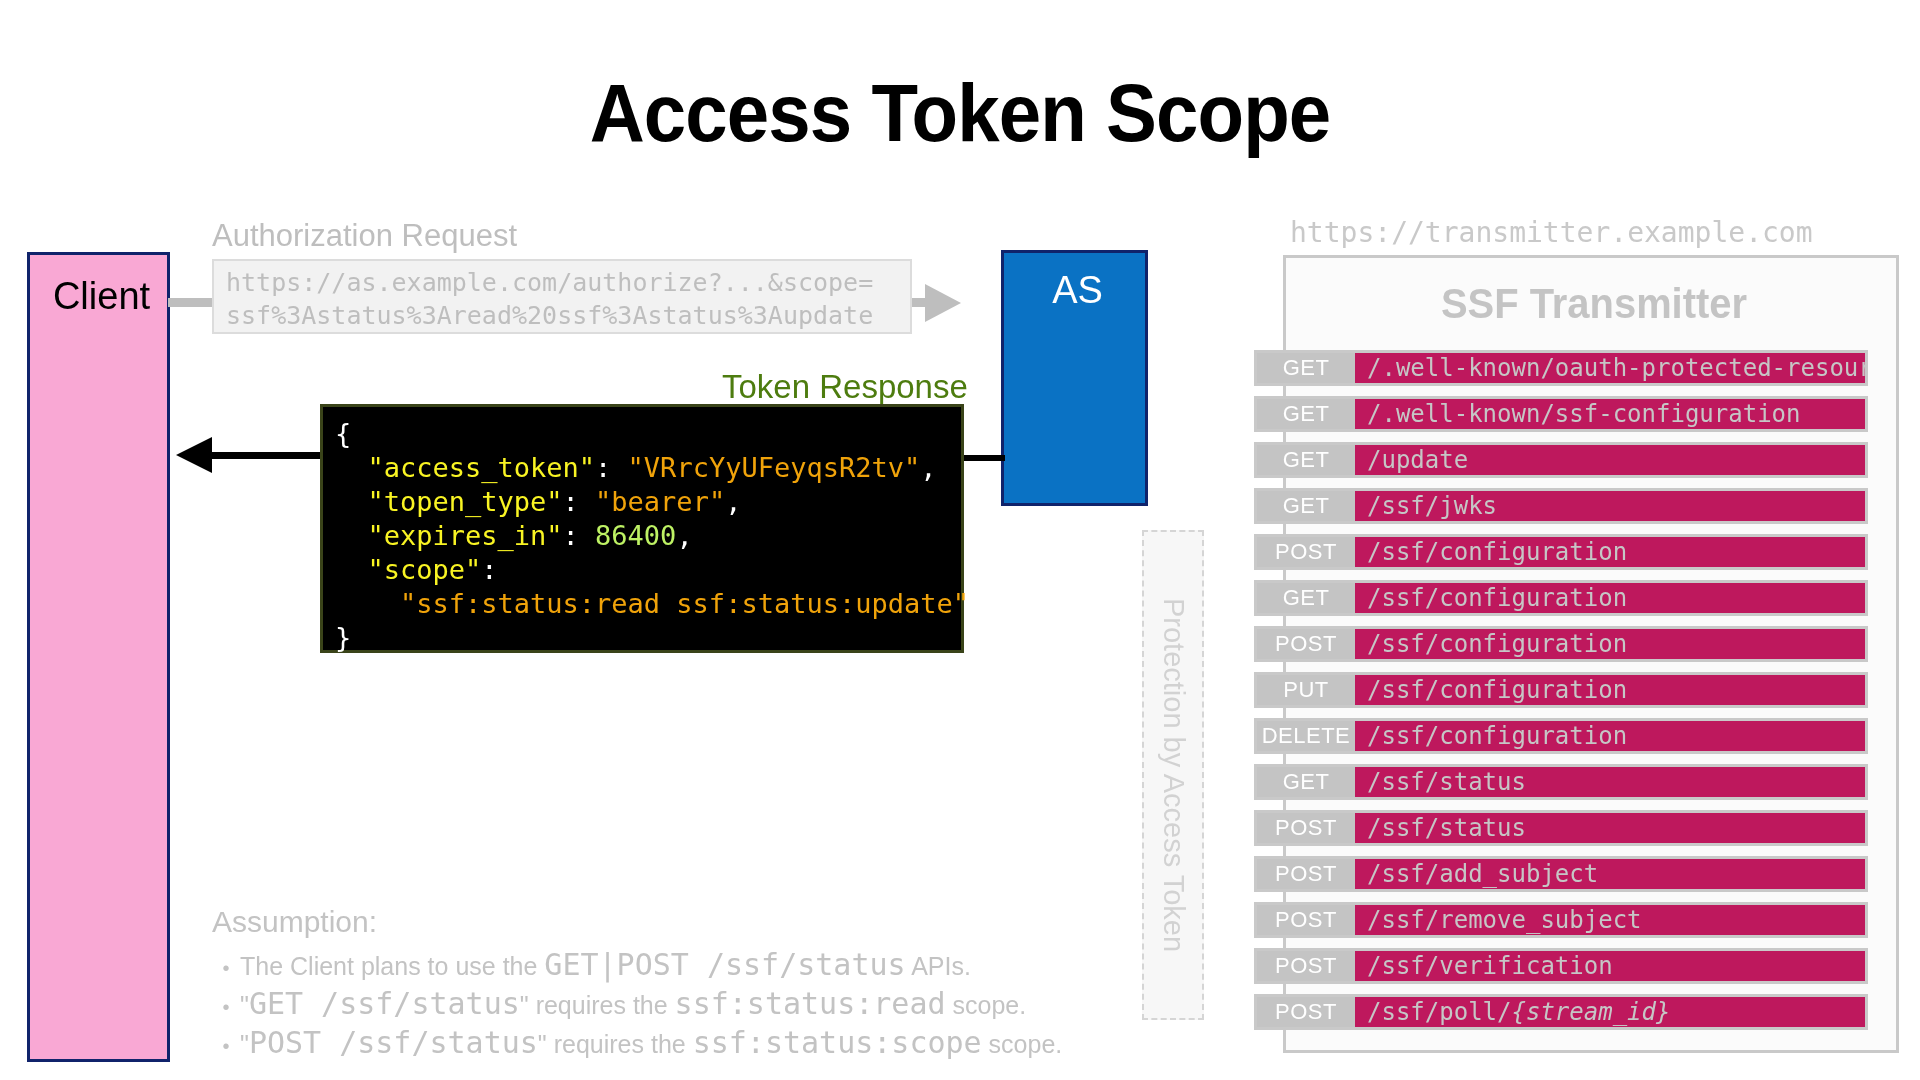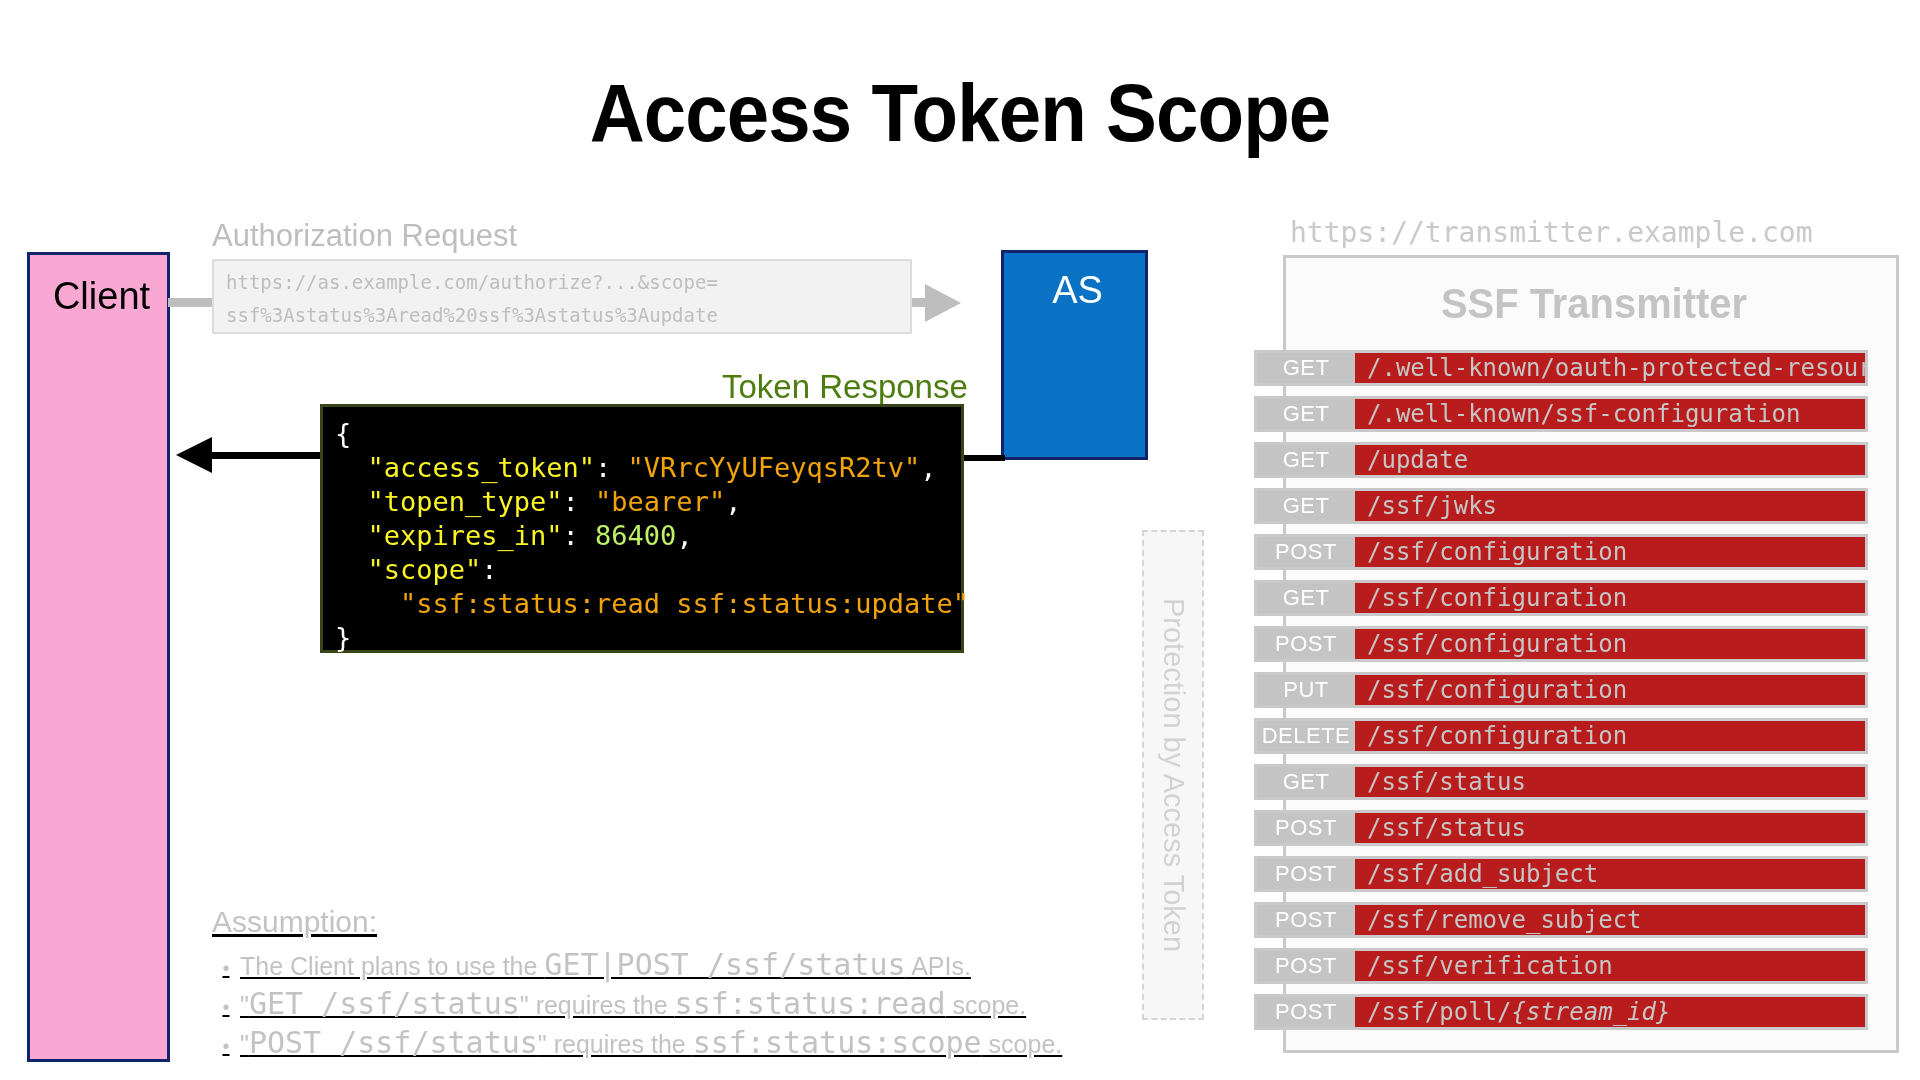--- a/index.html
+++ b/index.html
@@ -37,21 +37,21 @@
   #client-label {
     position: absolute; left: 0; top: 20px; width: 143px;
     text-align: center;
     font-size: 38px; color: #000;
   }
 
   
   #as-box {
     position: absolute;
     left: 1001px; top: 250px;
-    width: 147px; height: 210px;
+    width: 147px; height: 256px;
     background: #0A72C4;
     border: 3px solid #10236B;
   }
   #as-label {
     position: absolute; left: 0; top: 16px; width: 147px;
     text-align: center;
     font-size: 38px; color: #ffffff;
   }
 
   
@@ -62,21 +62,21 @@
   }
   #auth-req-box {
     position: absolute; left: 212px; top: 259px;
     width: 700px; height: 75px;
     background: #F2F2F2;
     border: 2px solid #DCDCDC;
     padding: 5px 10px 0 12px;
   }
   #auth-req-box .code-line {
     font-family: "DejaVu Sans Mono", monospace;
-    font-size: 19px; line-height: 33px;
+    font-size: 25px; line-height: 33px;
     color: #BEBEBE;
     white-space: pre;
   }
 
   
   #auth-arrow-line {
     position: absolute; left: 168px; top: 298px;
     width: 760px; height: 9px;
     background: #BEBEBE;
   }
@@ -125,21 +125,21 @@
   #resp-arrow-head {
     position: absolute; left: 176px; top: 437px;
     width: 0; height: 0;
     border-top: 18px solid transparent;
     border-bottom: 18px solid transparent;
     border-right: 36px solid #000;
   }
 
   
   #assumption {
-    position: absolute; left: 212px; top: 905px; width: 900px; text-decoration: underline;
+    position: absolute; left: 212px; top: 905px; width: 900px;
   }
   #assumption-title {
     font-size: 30px; color: #C3C3C3; margin-bottom: 8px;
   }
   .assume-item {
     display: flex; align-items: baseline;
     font-size: 25px; color: #C3C3C3;
     line-height: 35px; white-space: nowrap;
   }
   .assume-bullet { width: 28px; flex: 0 0 28px; text-align: center; font-size: 20px; }
@@ -186,21 +186,21 @@
     transform: scaleX(0.95);
   }
   #endpoint-list {
     position: absolute; left: 1254px; top: 350px;
     width: 614px;
   }
   .endpoint-row {
     display: flex; align-items: center;
     height: 36px;
     margin-bottom: 10px;
-    background: #b91c1c;
+    background: #be185d;
     border: 3px solid #C9C9C9;
   }
   .endpoint-method {
     flex: 0 0 98px;
     height: 100%;
     background: #C4C4C4;
     color: #FFFFFF;
     font-family: "Liberation Sans Narrow", "Liberation Sans", sans-serif;
     font-size: 22px;
     display: flex; align-items: center; justify-content: center;

